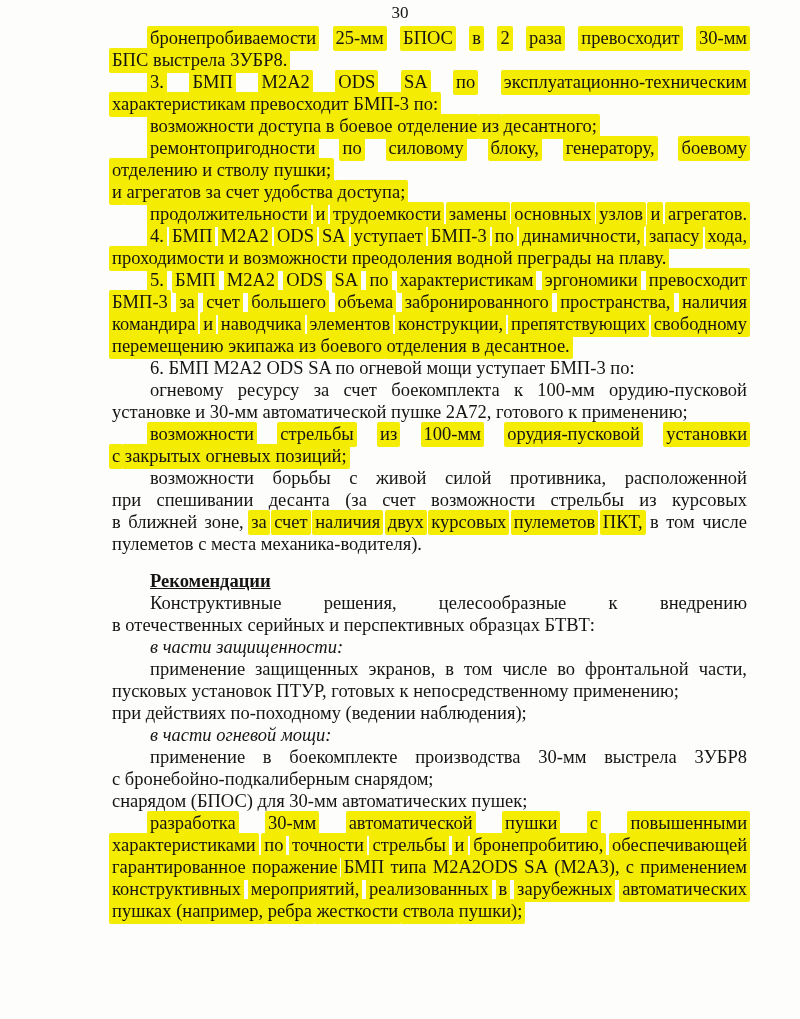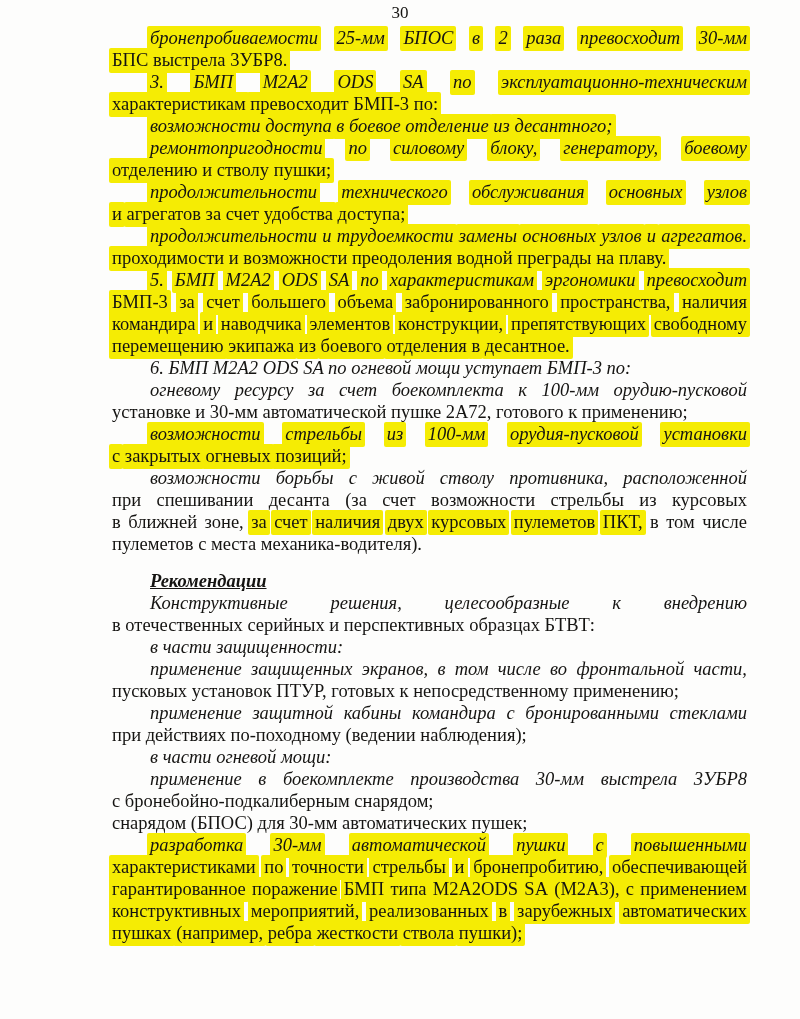--- a/index.html
+++ b/index.html
@@ -24,21 +24,21 @@
   }
   .line {
     font-size: 18.5px;
     line-height: 22px;
     white-space: normal;
   }
   .j {
     text-align: justify;
     text-align-last: justify;
   }
-  .ind { text-indent: 38px; font-style: italic; }
+  .ind { text-indent: 38px; }
   .heading {
     font-weight: 700;
     text-decoration: underline;
     margin-top: 15px;
   }
   .it { font-style: italic; }
   .hl {
     background: var(--hl);
     padding: 2px 3px 3px 3px;
     margin: 0 -3px;
@@ -52,44 +52,43 @@
 
 <div class="doc">
   <div>
       <div class="line j ind"><span class="hl">бронепробиваемости</span> <span class="hl">25-мм</span> <span class="hl">БПОС</span> <span class="hl">в</span> <span class="hl">2</span> <span class="hl">раза</span> <span class="hl">превосходит</span> <span class="hl">30-мм</span></div>
       <div class="line"><span class="hl">БПС</span> <span class="hl">выстрела</span> <span class="hl">3УБР8.</span></div>
       <div class="line j ind"><span class="hl">3.</span> <span class="hl">БМП</span> <span class="hl">М2А2</span> <span class="hl">ODS</span> <span class="hl">SA</span> <span class="hl">по</span> <span class="hl">эксплуатационно-техническим</span></div>
       <div class="line"><span class="hl">характеристикам</span> <span class="hl">превосходит</span> <span class="hl">БМП-3</span> <span class="hl">по:</span></div>
       <div class="line ind"><span class="hl">возможности</span> <span class="hl">доступа</span> <span class="hl">в</span> <span class="hl">боевое</span> <span class="hl">отделение</span> <span class="hl">из</span> <span class="hl">десантного;</span></div>
       <div class="line j ind"><span class="hl">ремонтопригодности</span> <span class="hl">по</span> <span class="hl">силовому</span> <span class="hl">блоку,</span> <span class="hl">генератору,</span> <span class="hl">боевому</span></div>
       <div class="line"><span class="hl">отделению</span> <span class="hl">и</span> <span class="hl">стволу</span> <span class="hl">пушки;</span></div>
-      <div class="line j ind"><span class="hl">продолжительности</span> <span class="hl">технического</span> <span class="hl">обслуживания</span> <span class="hl">основных</span> <span class="hl">узлов</span></div>
       <div class="line"><span class="hl">и</span> <span class="hl">агрегатов</span> <span class="hl">за</span> <span class="hl">счет</span> <span class="hl">удобства</span> <span class="hl">доступа;</span></div>
       <div class="line j ind"><span class="hl">продолжительности</span> <span class="hl">и</span> <span class="hl">трудоемкости</span> <span class="hl">замены</span> <span class="hl">основных</span> <span class="hl">узлов</span> <span class="hl">и</span> <span class="hl">агрегатов.</span></div>
+      <div class="line j ind"><span class="hl">4.</span> <span class="hl">БМП</span> <span class="hl">М2А2</span> <span class="hl">ODS</span> <span class="hl">SA</span> <span class="hl">уступает</span> <span class="hl">БМП-3</span> <span class="hl">по</span> <span class="hl">динамичности,</span> <span class="hl">запасу</span> <span class="hl">хода,</span></div>
       <div class="line"><span class="hl">проходимости</span> <span class="hl">и</span> <span class="hl">возможности</span> <span class="hl">преодоления</span> <span class="hl">водной</span> <span class="hl">преграды</span> <span class="hl">на</span> <span class="hl">плаву.</span></div>
       <div class="line j ind"><span class="hl">5.</span> <span class="hl">БМП</span> <span class="hl">М2А2</span> <span class="hl">ODS</span> <span class="hl">SA</span> <span class="hl">по</span> <span class="hl">характеристикам</span> <span class="hl">эргономики</span> <span class="hl">превосходит</span></div>
       <div class="line j"><span class="hl">БМП-3</span> <span class="hl">за</span> <span class="hl">счет</span> <span class="hl">большего</span> <span class="hl">объема</span> <span class="hl">забронированного</span> <span class="hl">пространства,</span> <span class="hl">наличия</span></div>
       <div class="line j"><span class="hl">командира</span> <span class="hl">и</span> <span class="hl">наводчика</span> <span class="hl">элементов</span> <span class="hl">конструкции,</span> <span class="hl">препятствующих</span> <span class="hl">свободному</span></div>
       <div class="line"><span class="hl">перемещению</span> <span class="hl">экипажа</span> <span class="hl">из</span> <span class="hl">боевого</span> <span class="hl">отделения</span> <span class="hl">в</span> <span class="hl">десантное.</span></div>
       <div class="line ind">6. БМП М2А2 ODS SA по огневой мощи уступает БМП-3 по:</div>
       <div class="line j ind">огневому ресурсу за счет боекомплекта к 100-мм орудию-пусковой</div>
       <div class="line">установке и 30-мм автоматической пушке 2А72, готового к применению;</div>
       <div class="line j ind"><span class="hl">возможности</span> <span class="hl">стрельбы</span> <span class="hl">из</span> <span class="hl">100-мм</span> <span class="hl">орудия-пусковой</span> <span class="hl">установки</span></div>
       <div class="line"><span class="hl">с</span> <span class="hl">закрытых</span> <span class="hl">огневых</span> <span class="hl">позиций;</span></div>
-      <div class="line j ind">возможности борьбы с живой стволу противника, расположенной</div>
+      <div class="line j ind">возможности борьбы с живой силой противника, расположенной</div>
       <div class="line j">при спешивании десанта (за счет возможности стрельбы из курсовых</div>
       <div class="line j">в ближней зоне, <span class="hl">за</span> <span class="hl">счет</span> <span class="hl">наличия</span> <span class="hl">двух</span> <span class="hl">курсовых</span> <span class="hl">пулеметов</span> <span class="hl">ПКТ,</span> в том числе</div>
       <div class="line">пулеметов с места механика-водителя).</div>
       <div class="line ind heading">Рекомендации</div>
       <div class="line j ind">Конструктивные решения, целесообразные к внедрению</div>
       <div class="line">в отечественных серийных и перспективных образцах БТВТ:</div>
       <div class="line ind it">в части защищенности:</div>
       <div class="line j ind">применение защищенных экранов, в том числе во фронтальной части,</div>
       <div class="line">пусковых установок ПТУР, готовых к непосредственному применению;</div>
-      <div class="line j ind">применение защитной кабины командира с бронированными стеклами</div>
       <div class="line">при действиях по-походному (ведении наблюдения);</div>
       <div class="line ind it">в части огневой мощи:</div>
       <div class="line j ind">применение в боекомплекте производства 30-мм выстрела 3УБР8</div>
       <div class="line">с бронебойно-подкалиберным снарядом;</div>
       <div class="line">снарядом (БПОС) для 30-мм автоматических пушек;</div>
       <div class="line j ind"><span class="hl">разработка</span> <span class="hl">30-мм</span> <span class="hl">автоматической</span> <span class="hl">пушки</span> <span class="hl">с</span> <span class="hl">повышенными</span></div>
       <div class="line j"><span class="hl">характеристиками</span> <span class="hl">по</span> <span class="hl">точности</span> <span class="hl">стрельбы</span> <span class="hl">и</span> <span class="hl">бронепробитию,</span> <span class="hl">обеспечивающей</span></div>
       <div class="line j"><span class="hl">гарантированное</span> <span class="hl">поражение</span> <span class="hl">БМП</span> <span class="hl">типа</span> <span class="hl">М2А2ODS</span> <span class="hl">SA</span> <span class="hl">(М2А3),</span> <span class="hl">с</span> <span class="hl">применением</span></div>
       <div class="line j"><span class="hl">конструктивных</span> <span class="hl">мероприятий,</span> <span class="hl">реализованных</span> <span class="hl">в</span> <span class="hl">зарубежных</span> <span class="hl">автоматических</span></div>
       <div class="line"><span class="hl">пушках</span> <span class="hl">(например,</span> <span class="hl">ребра</span> <span class="hl">жесткости</span> <span class="hl">ствола</span> <span class="hl">пушки);</span></div>

